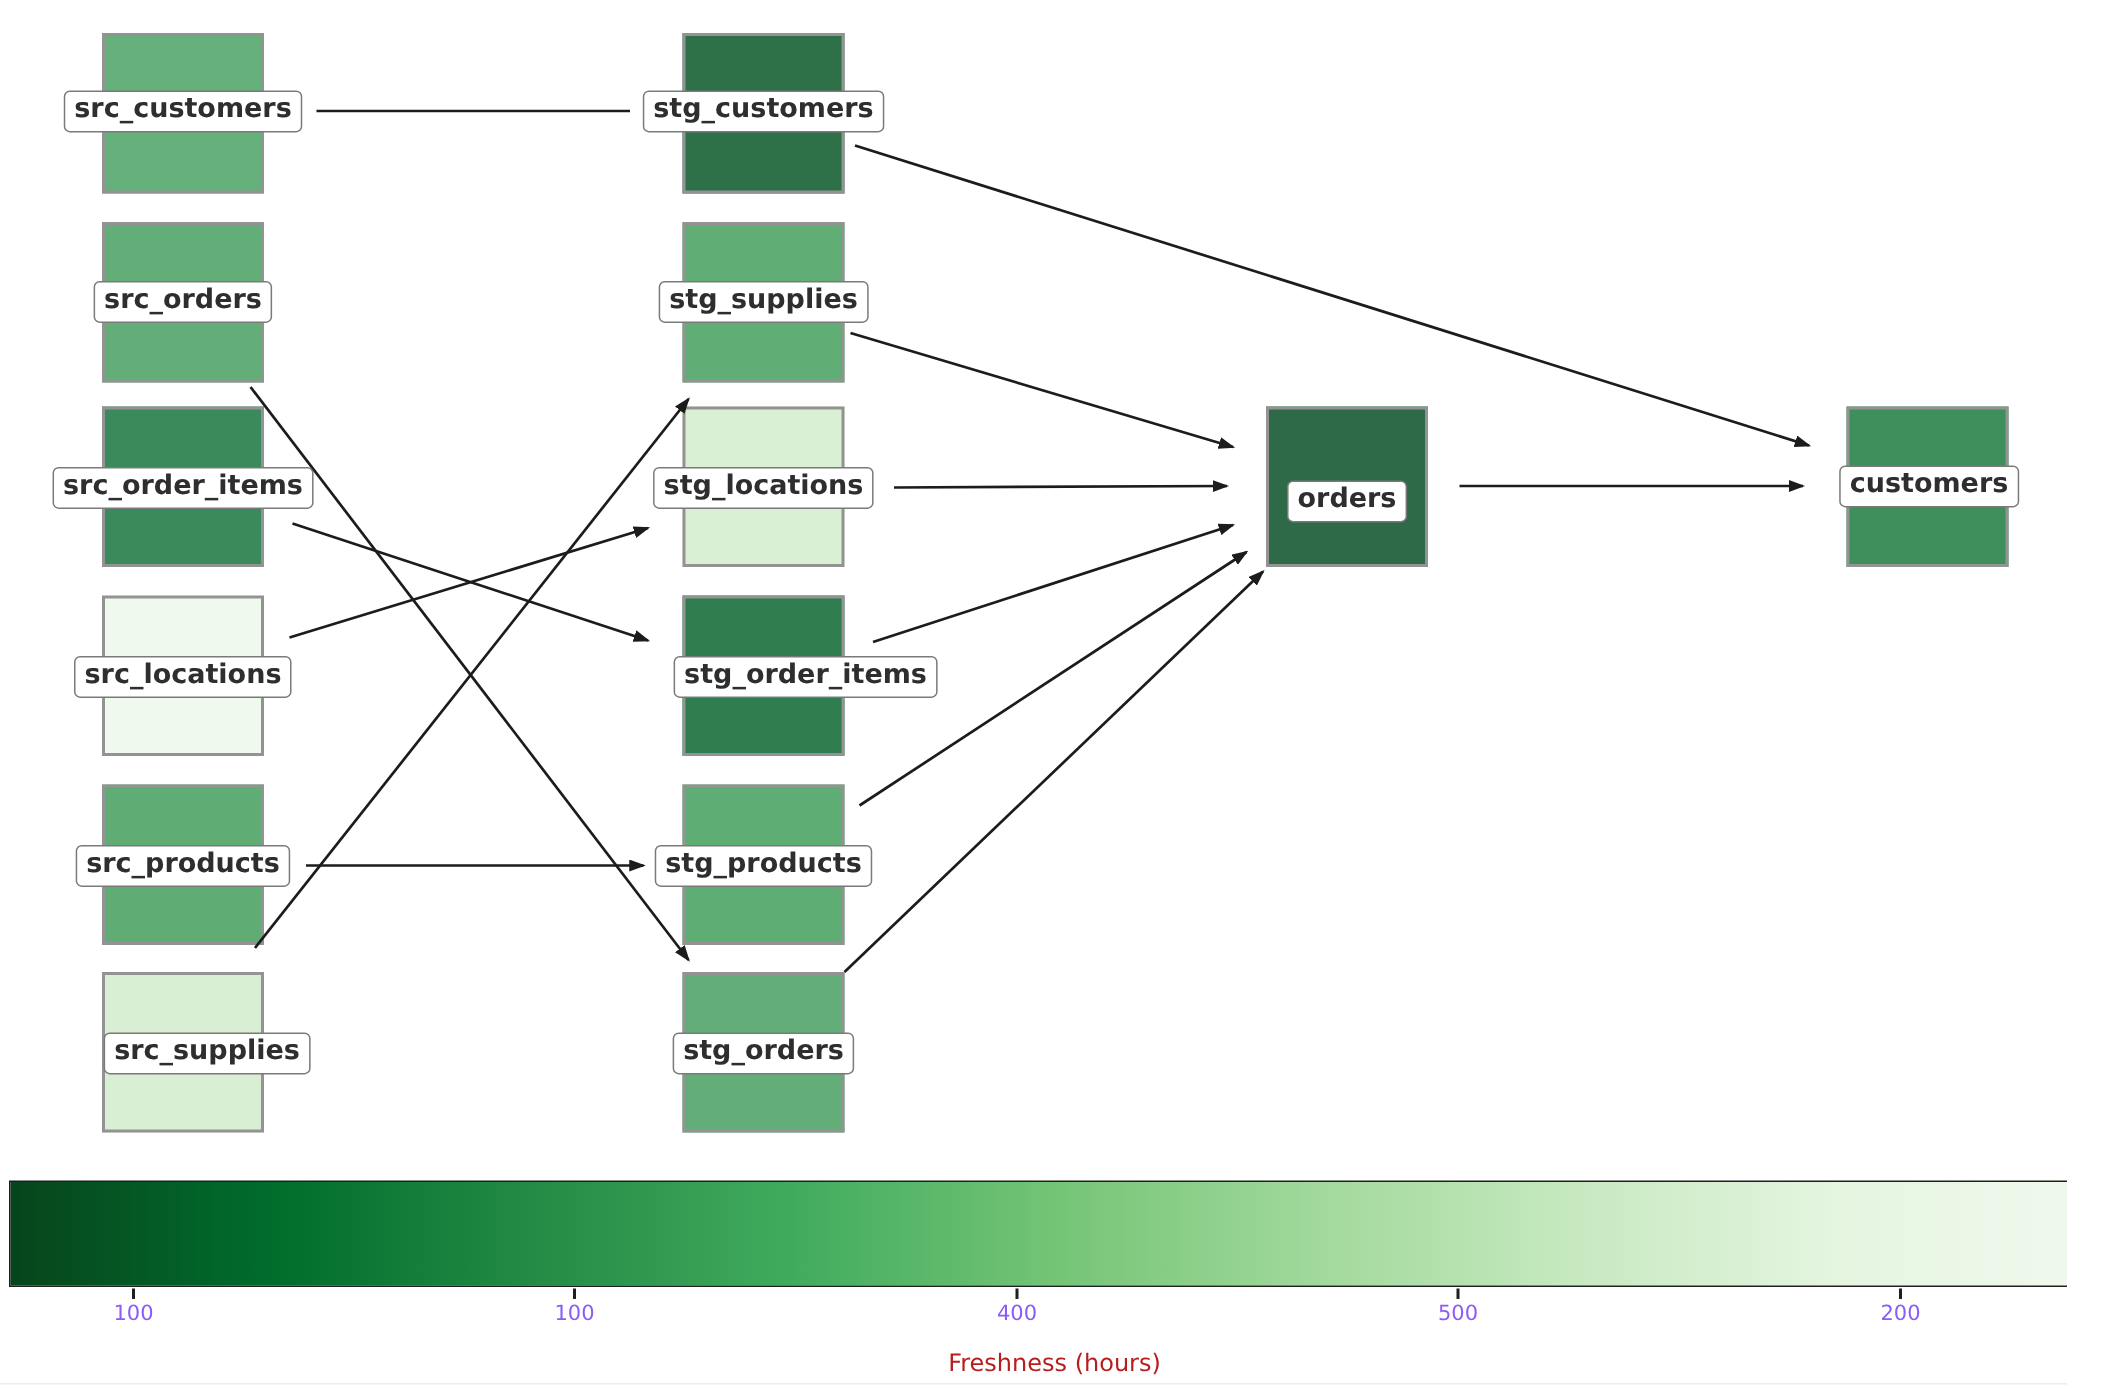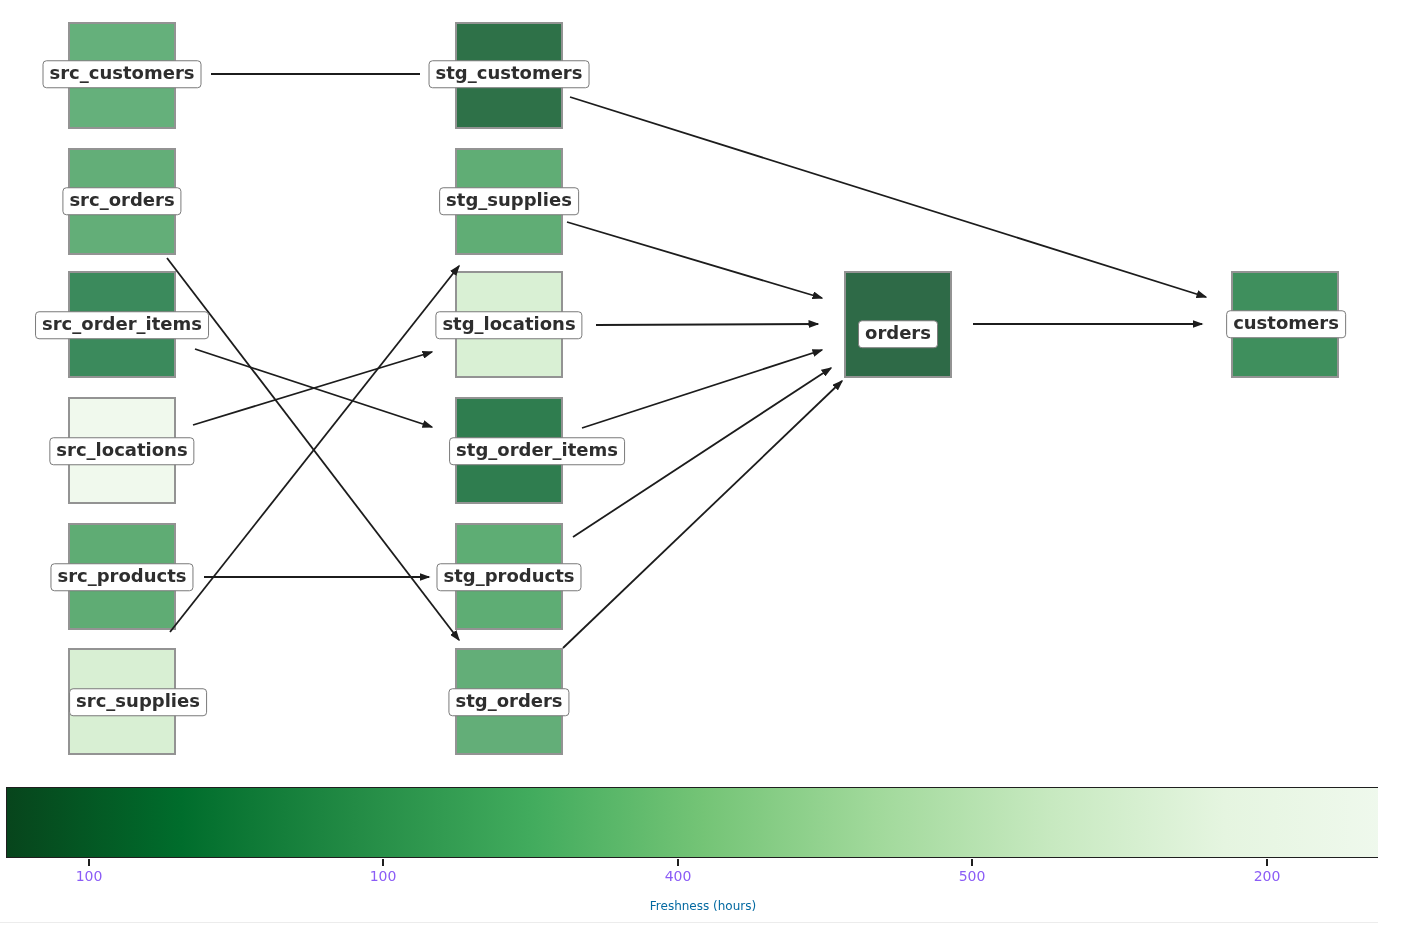--- a/index.html
+++ b/index.html
@@ -7,21 +7,21 @@
          font-family:"DejaVu Sans","Liberation Sans",sans-serif;}
   .nbox{position:absolute;width:108px;height:107px;border:2px solid #939393;box-sizing:border-box;z-index:1;}
   .pill{position:absolute;transform:translate(-50%,-50%);background:#ffffff;border:1.5px solid #7a7a7a;
         border-radius:4px;padding:1px 6px 2px 6px;font-weight:bold;font-size:18px;line-height:1.25;
         color:#2e2e2e;white-space:nowrap;z-index:3;}
   #edges{position:absolute;left:0;top:0;width:1410px;height:926px;z-index:2;}
   #colorbar{position:absolute;left:6px;top:787px;width:1394px;height:71px;border:1.5px solid #1f1f1f;
             box-sizing:border-box;z-index:1;}
   .tickmark{position:absolute;top:859px;width:2px;height:7px;background:#1f1f1f;z-index:1;}
   .ticklabel{position:absolute;top:868px;transform:translateX(-50%);font-size:14px;color:#8b5cf6;z-index:1;}
-  #cbar-label{position:absolute;top:899px;left:703px;transform:translateX(-50%);font-size:12px;color:#0369a1;z-index:1;}
+  #cbar-label{position:absolute;top:899px;left:703px;transform:translateX(-50%);font-size:16px;color:#b91c1c;z-index:1;}
   #bottom-rule{position:absolute;left:0;top:922px;width:1410px;height:0;border-top:1px solid #ececec;}
 </style>
 </head>
 <body>
 
 <div id="stage">
 
   <div class="nbox" style="left: 68px; top: 22px; background: rgb(101, 176, 123);"></div>
   <div class="nbox" style="left: 68px; top: 148px; background: rgb(99, 174, 120);"></div>
   <div class="nbox" style="left: 68px; top: 271px; background: rgb(59, 138, 92);"></div>

